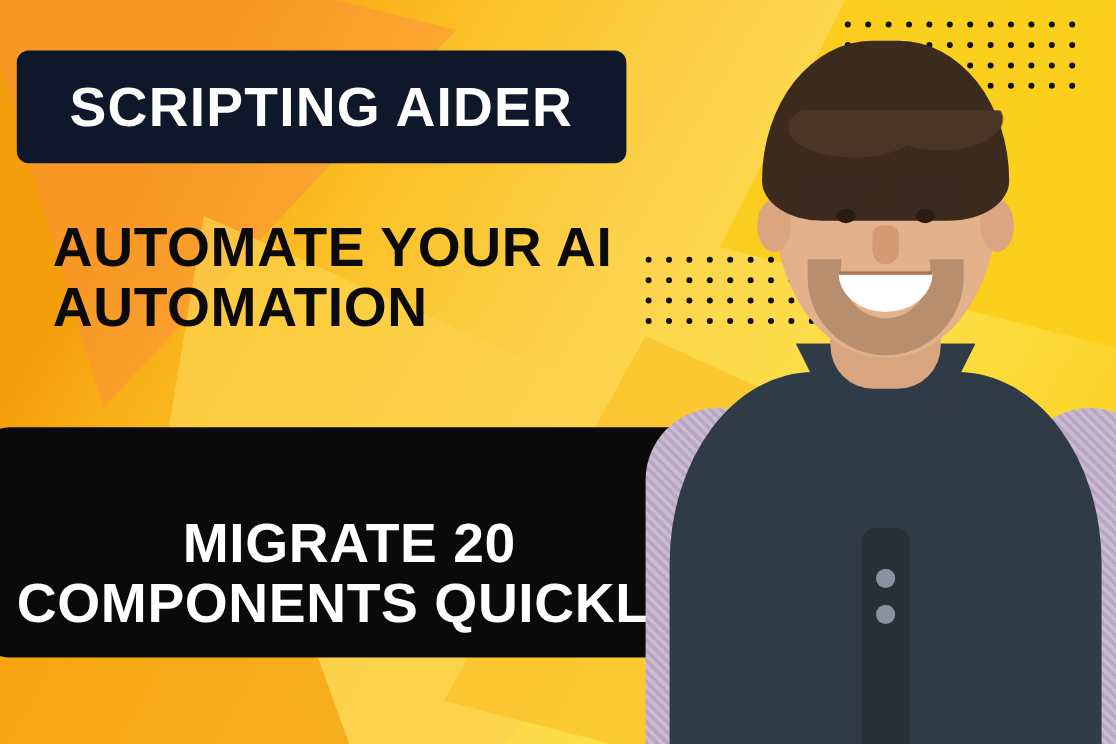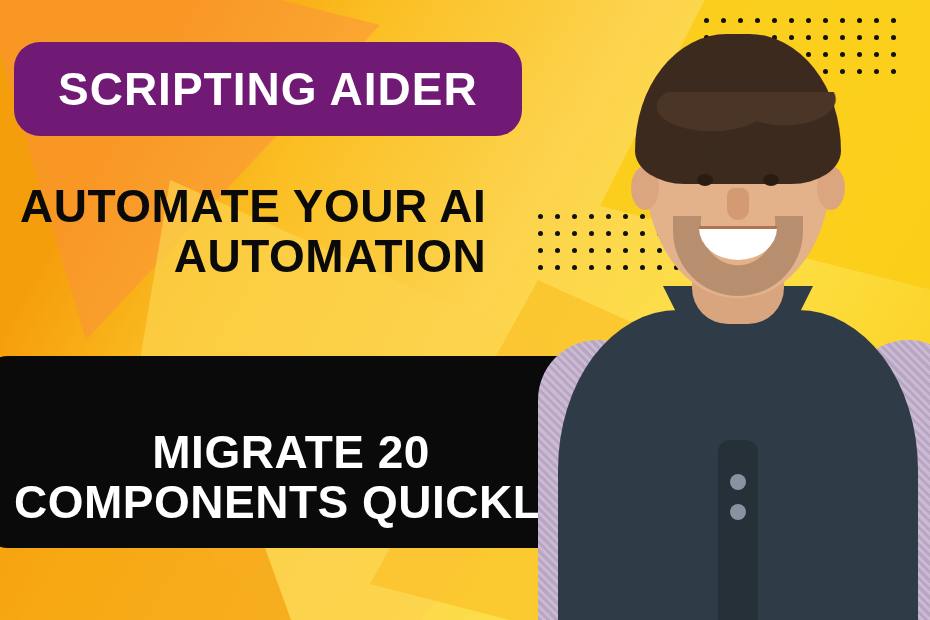--- a/index.html
+++ b/index.html
@@ -20,42 +20,42 @@
     .tri4 { position: absolute; bottom: -80px; left: -60px; width: 380px; height: 300px; background: rgba(245,158,11,0.7); clip-path: polygon(0 0, 80% 30%, 100% 100%, 0 100%); }
     .tri5 { position: absolute; bottom: -40px; right: 140px; width: 420px; height: 380px; background: rgba(251,191,36,0.65); clip-path: polygon(40% 0, 100% 30%, 70% 100%, 0 80%); }
 
     .content { position: absolute; inset: 0; }
 
     
     .title-pill {
       position: absolute;
       left: 14px;
       top: 42px;
-      background: #701a75;
+      background: #0f172a;
       color: #fff;
-      border-radius: 26px;
+      border-radius: 10px;
       padding: 20px 44px;
       font-weight: 900;
       letter-spacing: 1px;
       font-size: 46px;
       text-transform: uppercase;
     }
 
     
     .subtitle {
       position: absolute;
-      left: 20px;
+      left: 44px;
       top: 182px;
       color: #0a0a0a;
       font-weight: 900;
       font-size: 46px;
       text-transform: uppercase;
       line-height: 1.08;
       letter-spacing: 0.5px;
-      text-align: right;
+      text-align: left;
       white-space: pre-line;
     }
 
     
     .tagline-pill {
       position: absolute;
       left: -18px;
       top: 356px;
       background: #0a0a0a;
       color: #fff;

